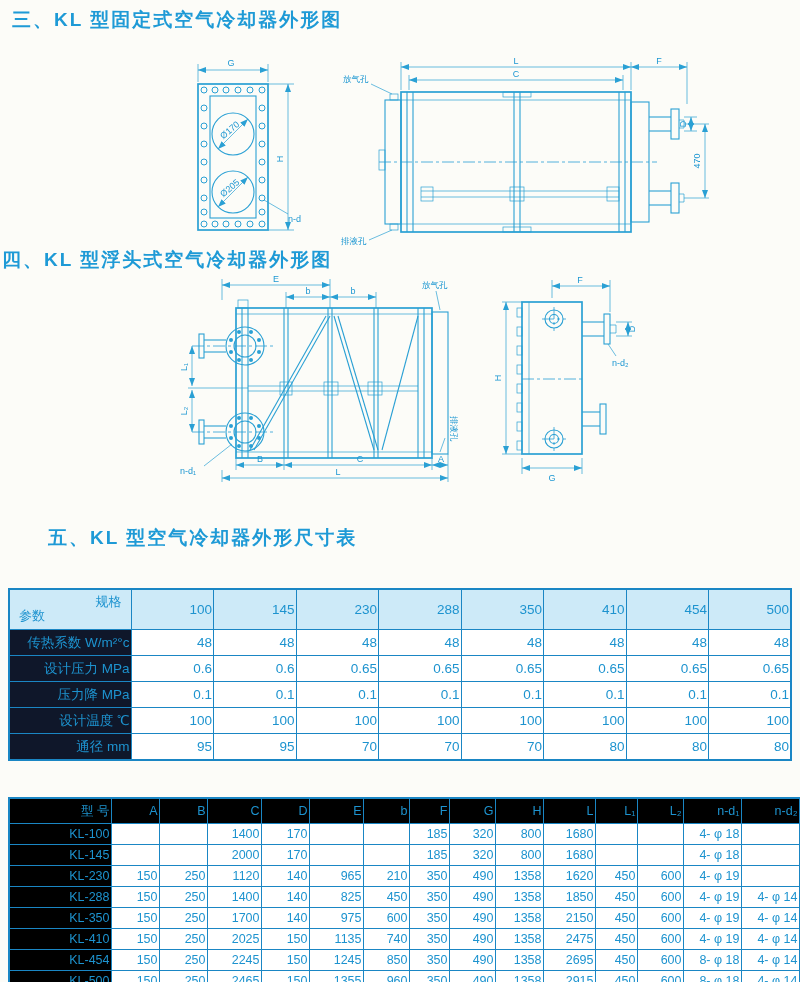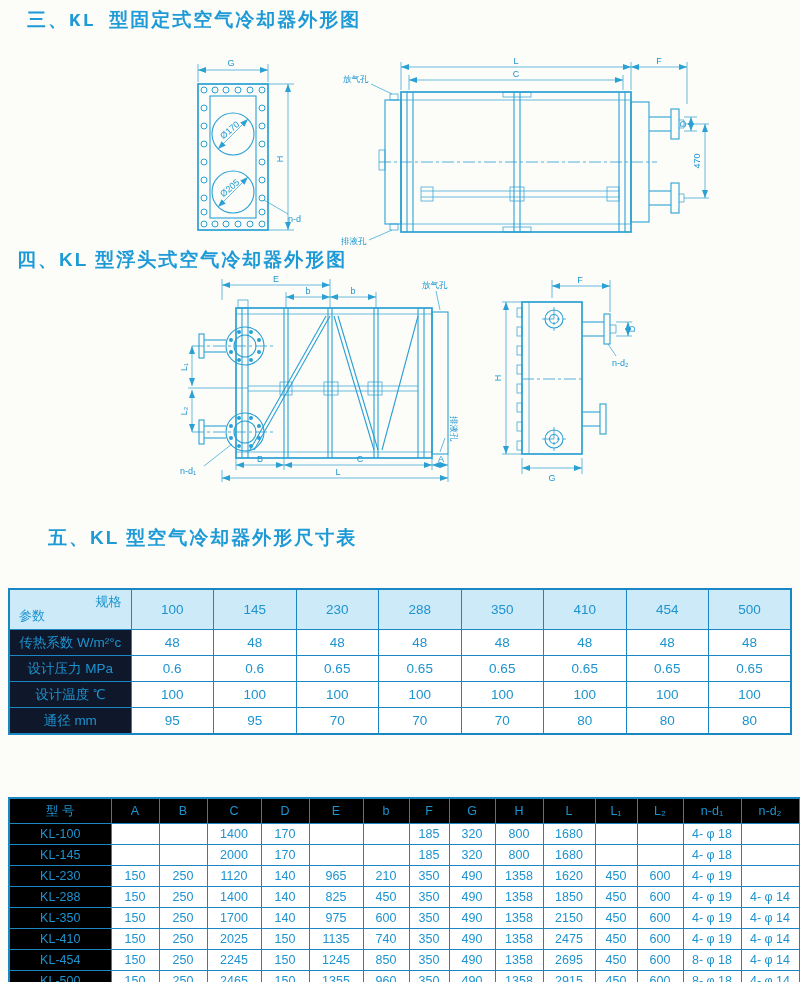--- a/index.html
+++ b/index.html
@@ -20,21 +20,21 @@
   svg .thin{stroke-width:0.7;}
   svg .cl{stroke-dasharray:12 3 3 3;stroke-width:0.8;}
   svg text{fill:#1d97d2;font-size:9px;font-family:"Liberation Sans",sans-serif;}
   svg .zh{font-size:8.5px;}
   svg .bolt{fill:none;stroke:#2aa0d4;stroke-width:1;}
   svg .dot{fill:#2aa0d4;stroke:none;}
 
   table.tbl{
     position:absolute;left:8px;width:784px;
     border-collapse:collapse;table-layout:fixed;
-    color:#1d93cf;text-align:center;
+    color:#1d93cf;text-align:right;
     background:#ffffff;
   }
   table.tbl th,table.tbl td{
     border:1px solid #1a86c4;
     font-weight:normal;overflow:hidden;white-space:nowrap;
   }
   table.tbl{border:2px solid #1a86c4;}
   #params-table{top:588px;font-size:13.5px;}
   #params-table thead th{height:37px;background:#cdeaf8;}
   #params-table tbody th{background:#0f172a;}
@@ -52,21 +52,21 @@
       #1a86c4 calc(50% - 0.8px),
       #1a86c4 calc(50% + 0.8px),
       transparent calc(50% + 0.8px));
   }
   th.diag .diag-top{position:absolute;top:3px;right:9px;font-size:13px;}
   th.diag .diag-bottom{position:absolute;bottom:4px;left:9px;font-size:13px;}
 </style>
 </head>
 <body>
 
-<div class="sec-title" style="top:7px;left:27px;font-family:Liberation Mono, monospace;">三、KL 型固定式空气冷却器外形图</div>
+<div class="sec-title" style="top:7px;left:12px;">三、KL 型固定式空气冷却器外形图</div>
 
 <svg class="drawing" style="left:168px;top:54px;" width="180" height="194" viewBox="0 0 180 194">
   <defs>
     <marker id="mA" markerWidth="9" markerHeight="8" refX="8" refY="3" orient="auto-start-reverse" markerUnits="userSpaceOnUse">
       <path d="M0,0L8,3L0,6Z" fill="#2aa0d4"></path>
     </marker>
   </defs>
 
   <line class="ln thin" x1="30" y1="28" x2="30" y2="10"></line>
     <line class="ln thin" x1="100" y1="28" x2="100" y2="10"></line>
@@ -186,21 +186,21 @@
     <line class="ln thin" x1="349" y1="77" x2="362" y2="77"></line>
   <line class="ln thin" x1="356" y1="63" x2="356" y2="77" marker-start="url(#mB)" marker-end="url(#mB)"></line>
   <text x="351" y="70" text-anchor="middle" transform="rotate(-90 351 70)">D</text>
 
   <line class="ln thin" x1="349" y1="70" x2="374" y2="70"></line>
     <line class="ln thin" x1="349" y1="144" x2="374" y2="144"></line>
   <line class="ln thin" x1="370" y1="70" x2="370" y2="144" marker-start="url(#mB)" marker-end="url(#mB)"></line>
   <text x="365" y="107" text-anchor="middle" transform="rotate(-90 365 107)">470</text>
 </svg>
 
-<div class="sec-title" style="top:247px;left:17px;">四、KL 型浮头式空气冷却器外形图</div>
+<div class="sec-title" style="top:247px;left:2px;">四、KL 型浮头式空气冷却器外形图</div>
 
 <svg class="drawing" style="left:178px;top:274px;" width="300" height="212" viewBox="0 0 300 212">
   <defs>
     <marker id="mC" markerWidth="9" markerHeight="8" refX="8" refY="3" orient="auto-start-reverse" markerUnits="userSpaceOnUse">
       <path d="M0,0L8,3L0,6Z" fill="#2aa0d4"></path>
     </marker>
   </defs>
 
   <line class="ln thin" x1="44" y1="26" x2="44" y2="5"></line>
     <line class="ln thin" x1="152" y1="34" x2="152" y2="5"></line>
@@ -409,20 +409,31 @@
       <tr>
         <th>设计压力 MPa</th>
         <td>0.6</td>
         <td>0.6</td>
         <td>0.65</td>
         <td>0.65</td>
         <td>0.65</td>
         <td>0.65</td>
         <td>0.65</td>
         <td>0.65</td>
+      </tr>
+      <tr>
+        <th>压力降 MPa</th>
+        <td>0.1</td>
+        <td>0.1</td>
+        <td>0.1</td>
+        <td>0.1</td>
+        <td>0.1</td>
+        <td>0.1</td>
+        <td>0.1</td>
+        <td>0.1</td>
       </tr>
       <tr>
         <th>设计温度 ℃</th>
         <td>100</td>
         <td>100</td>
         <td>100</td>
         <td>100</td>
         <td>100</td>
         <td>100</td>
         <td>100</td>

